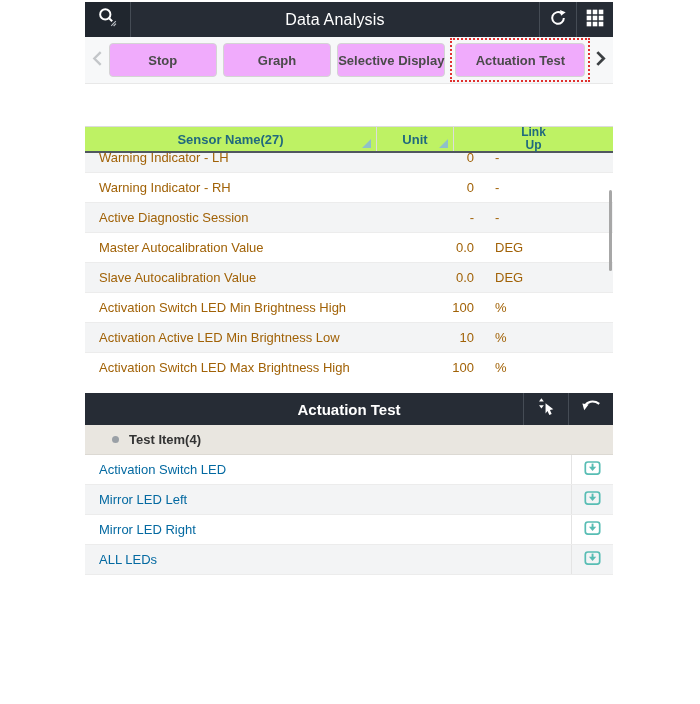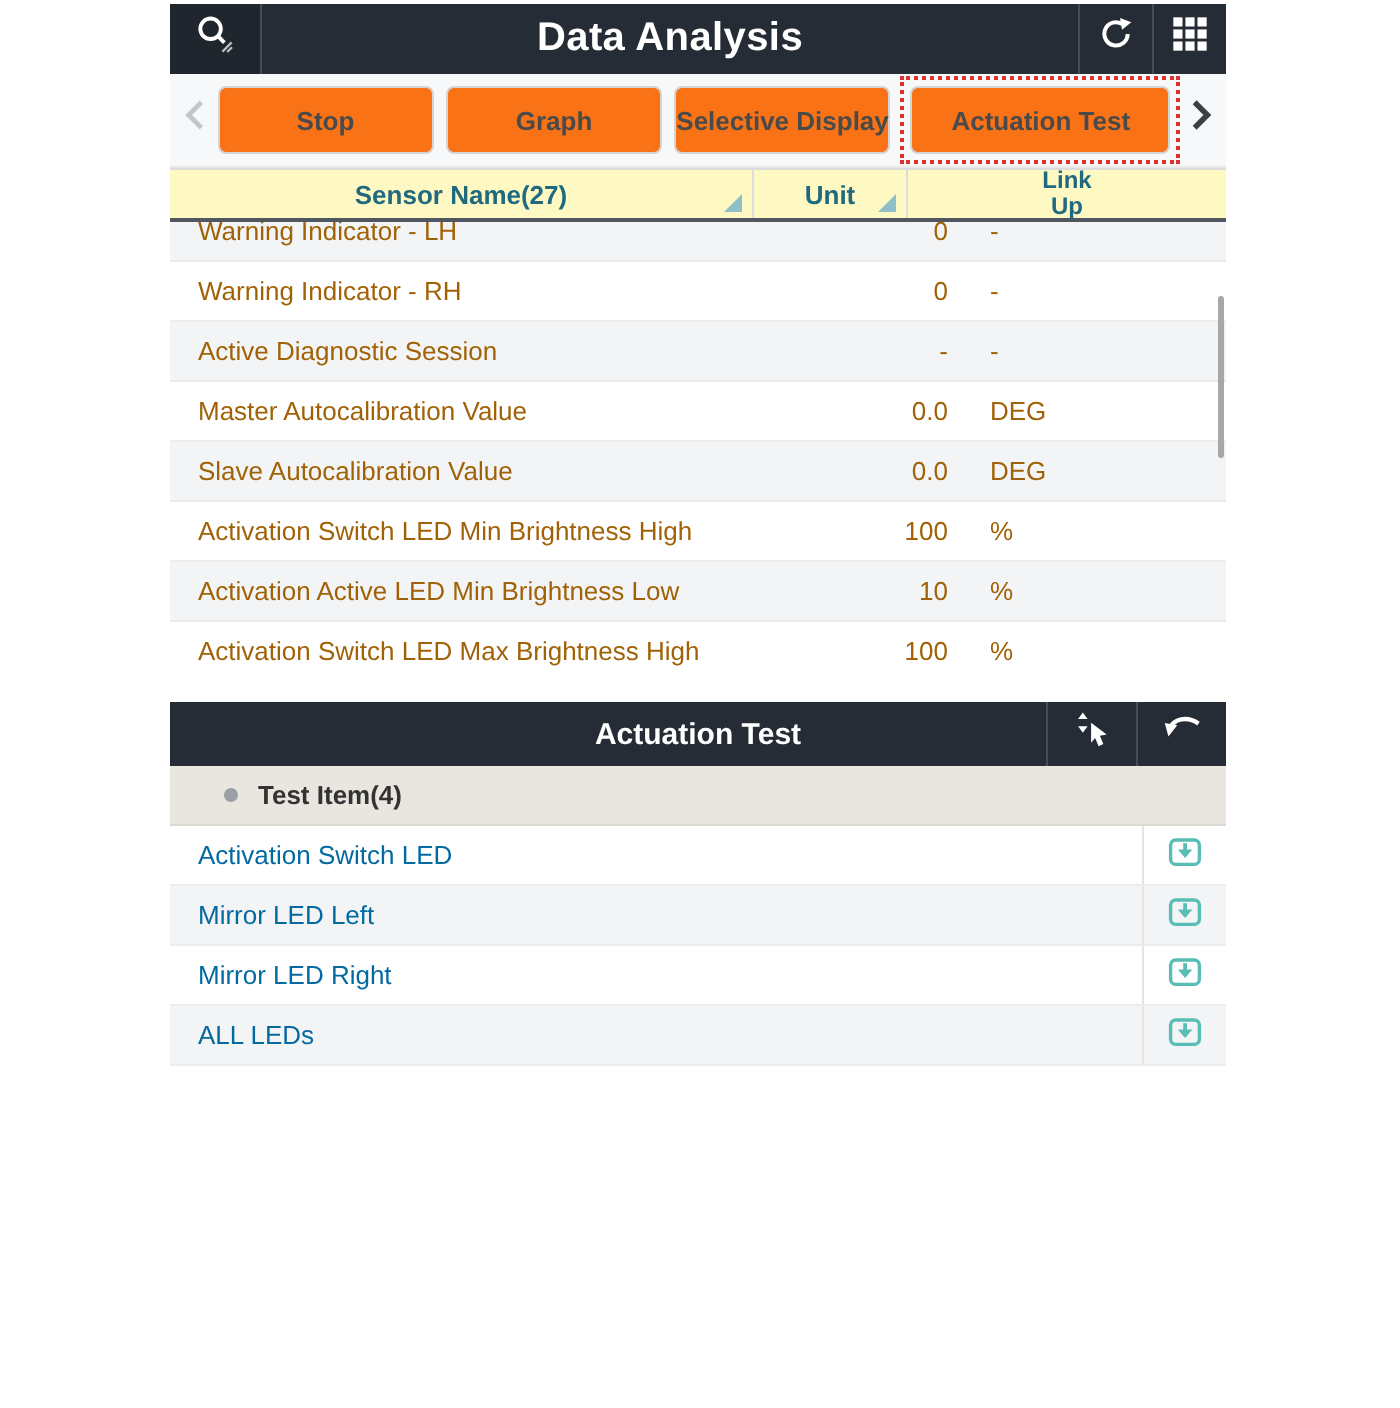--- a/index.html
+++ b/index.html
@@ -3,32 +3,32 @@
 <meta charset="utf-8">
 <style>
   * { box-sizing: border-box; margin: 0; padding: 0; }
   html,body { width: 700px; height: 704px; background: #ffffff; overflow: hidden; }
   body { font-family: "Liberation Sans", sans-serif; position: relative; }
   .app { position: absolute; left: 85px; top: 2px; width: 528px; }
 
   
   .topbar { height: 35px; background: #262c35; display: flex; align-items: stretch; position: relative; }
   .topbar .search-block { width: 46px; background: #20262e; border-right: 1px solid #454c55; display: flex; align-items: center; justify-content: center; cursor: pointer; }
-  .topbar .title { flex: 1; display: flex; align-items: center; justify-content: center; color: #fff; font-weight: bold; font-size: 20px; letter-spacing: .2px; }
+  .topbar .title { flex: 1; display: flex; align-items: center; justify-content: center; color: #fff; font-weight: normal; font-size: 16px; letter-spacing: .2px; }
   .topbar .icon-block { width: 37px; border-left: 1px solid #454c55; display: flex; align-items: center; justify-content: center; cursor: pointer; }
 
   
   .toolbar { height: 47px; background: #f7f8f9; border-bottom: 1px solid #e8e8e8; display: flex; align-items: center; padding: 0 4px; }
   .nav-chevron { width: 20px; display: flex; align-items: center; justify-content: center; cursor: pointer; }
-  .tbtn { width: 130px; height: 34px; background: #f97316; border: 1px solid #d4d4d4; border-radius: 4px; font-family: "Liberation Sans", sans-serif; font-size: 13px; font-weight: bold; color: #4a4a4a; margin: 0 3px; cursor: pointer; white-space: nowrap; }
+  .tbtn { width: 130px; height: 34px; background: #f0abfc; border: 1px solid #d4d4d4; border-radius: 4px; font-family: "Liberation Sans", sans-serif; font-size: 13px; font-weight: bold; color: #4a4a4a; margin: 0 3px; cursor: pointer; white-space: nowrap; }
   .hl-wrap { border: 2px dotted #e0302e; padding: 3px; margin: 0 2px; }
   .hl-wrap .tbtn { margin: 0; }
 
   
-  .thead { display: flex; align-items: stretch; height: 27px; background: #fef9c3; border-top: 1px solid #dcdcdc; border-bottom: 2px solid #50575f; }
+  .thead { display: flex; align-items: stretch; height: 27px; background: #bef264; border-top: 1px solid #dcdcdc; border-bottom: 2px solid #50575f; margin-top: 42px; }
   .th { position: relative; display: flex; align-items: center; justify-content: center; color: #20697e; font-weight: bold; font-size: 13px; cursor: pointer; }
   .th-name  { width: 292px; border-right: 1px solid #ddd; }
   .th-value { width: 110px; border-right: 1px solid #ddd; }
   .th-unit  { width: 77px;  border-right: 1px solid #ddd; }
   .th-link  { flex: 1; font-size: 12px; line-height: 1.05; text-align: center; }
   .sort-tri { position: absolute; right: 5px; bottom: 3px; width: 0; height: 0; border-left: 9px solid transparent; border-bottom: 9px solid #8fc0ca; }
 
   .rows-viewport { height: 229px; overflow: hidden; position: relative; background: #fff; }
   .sensor-row { height: 30px; display: flex; align-items: center; font-size: 13px; color: #a16207; border-bottom: 1px solid #ececec; cursor: pointer; }
   .sensor-row:first-child { margin-top: -10px; }

